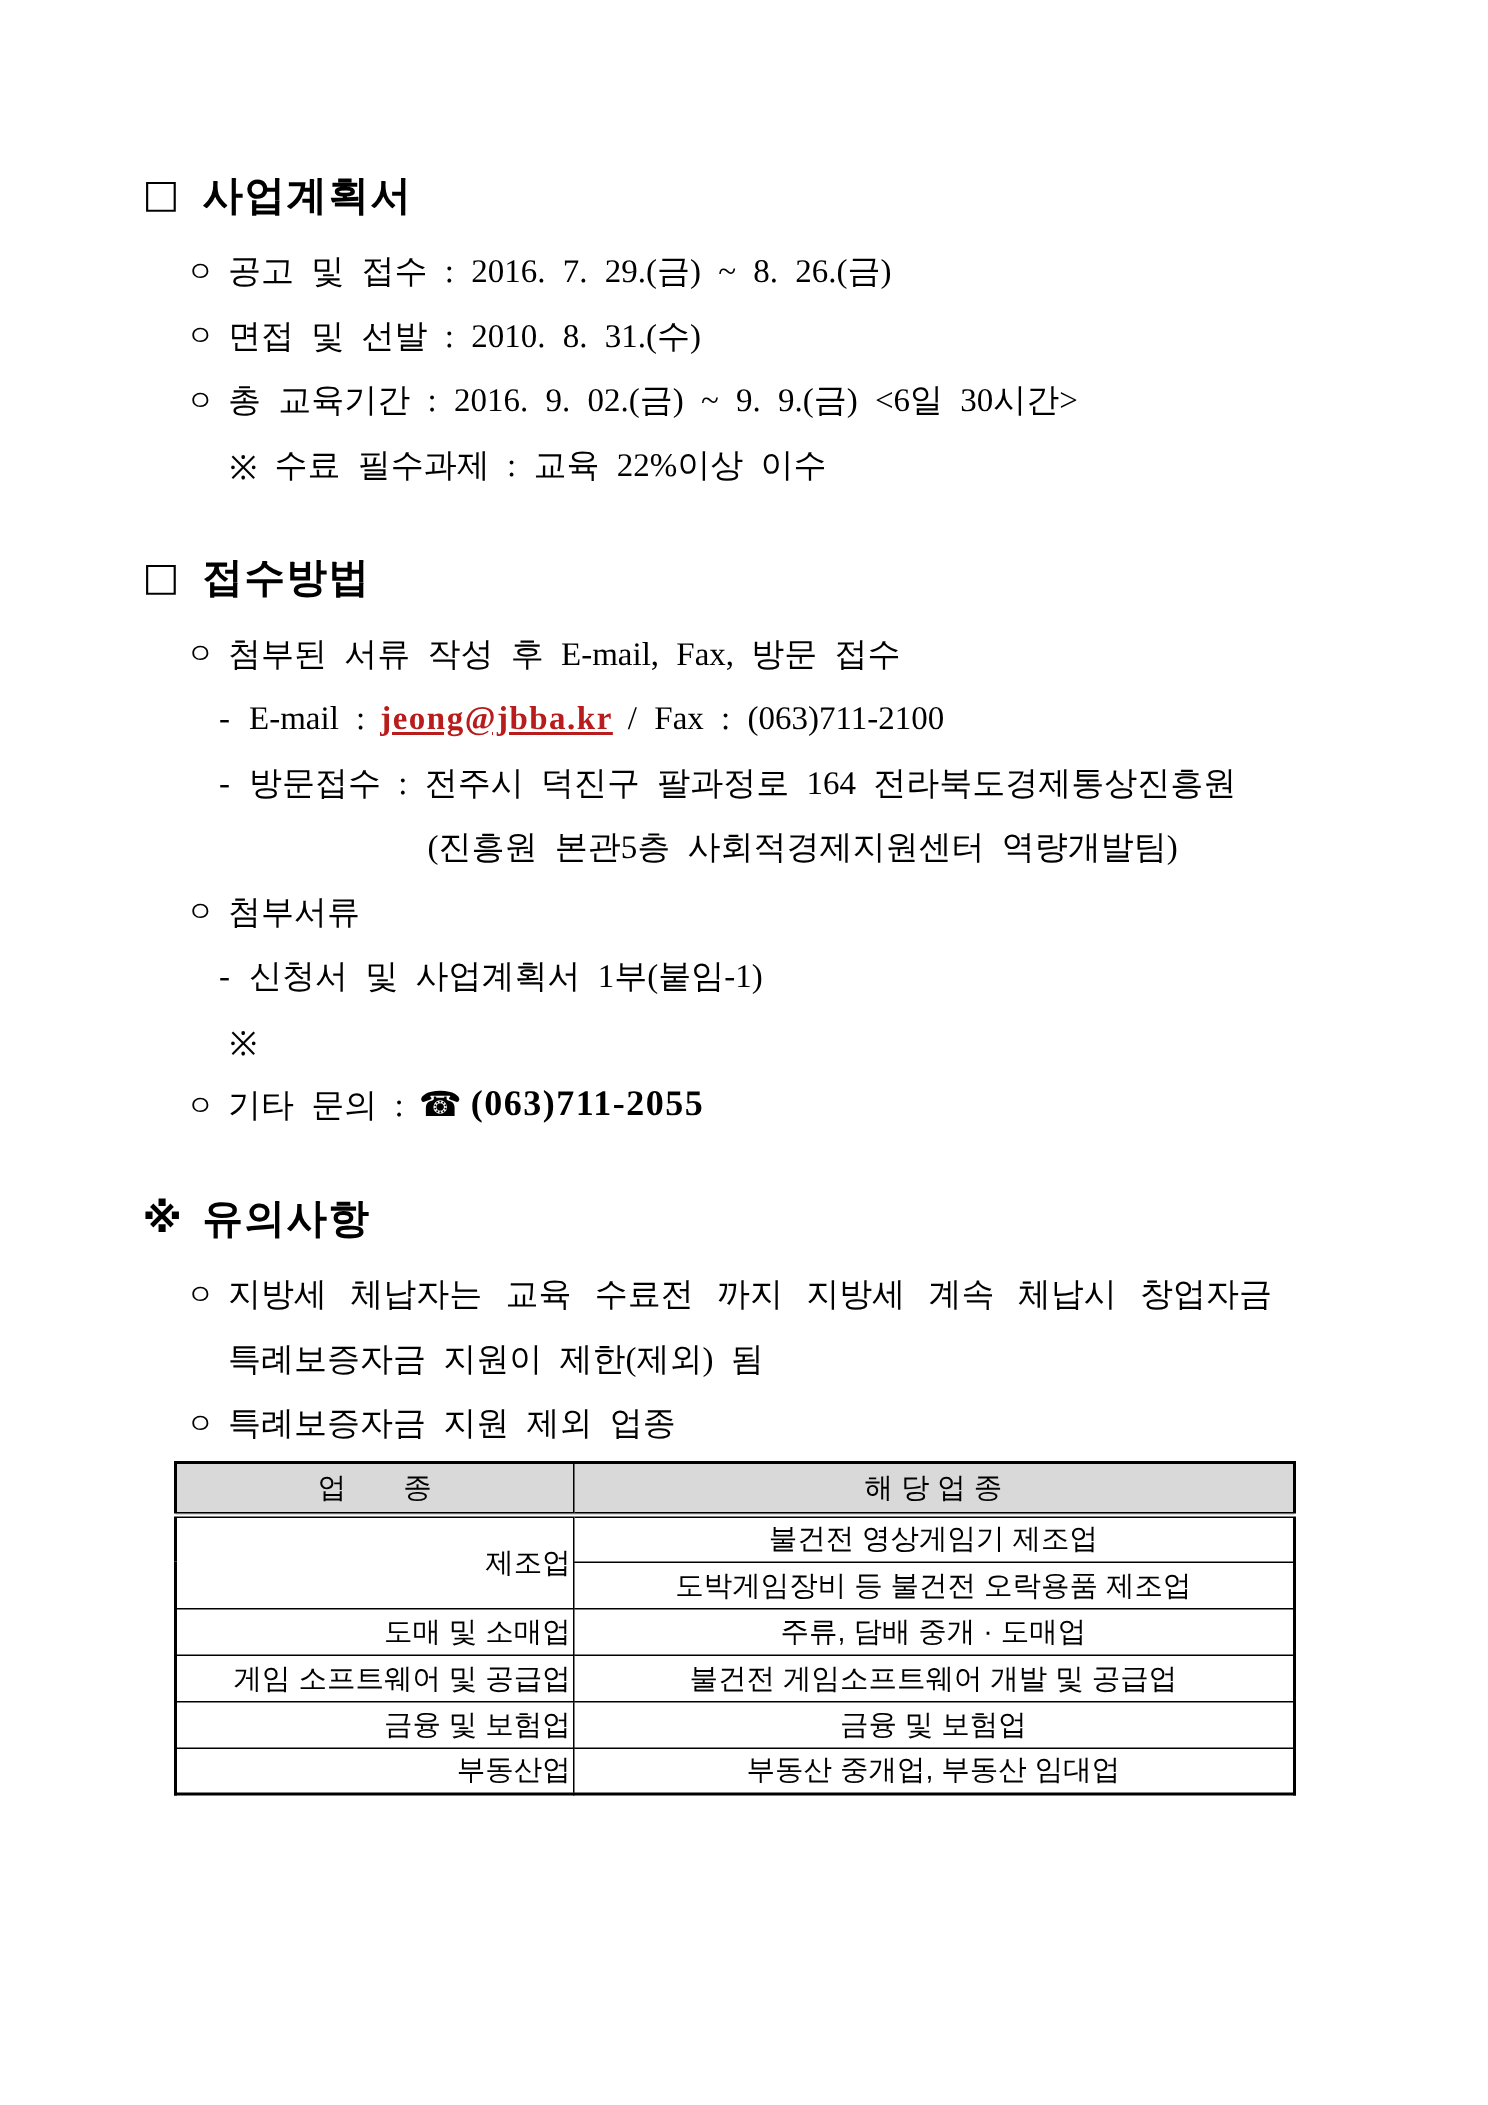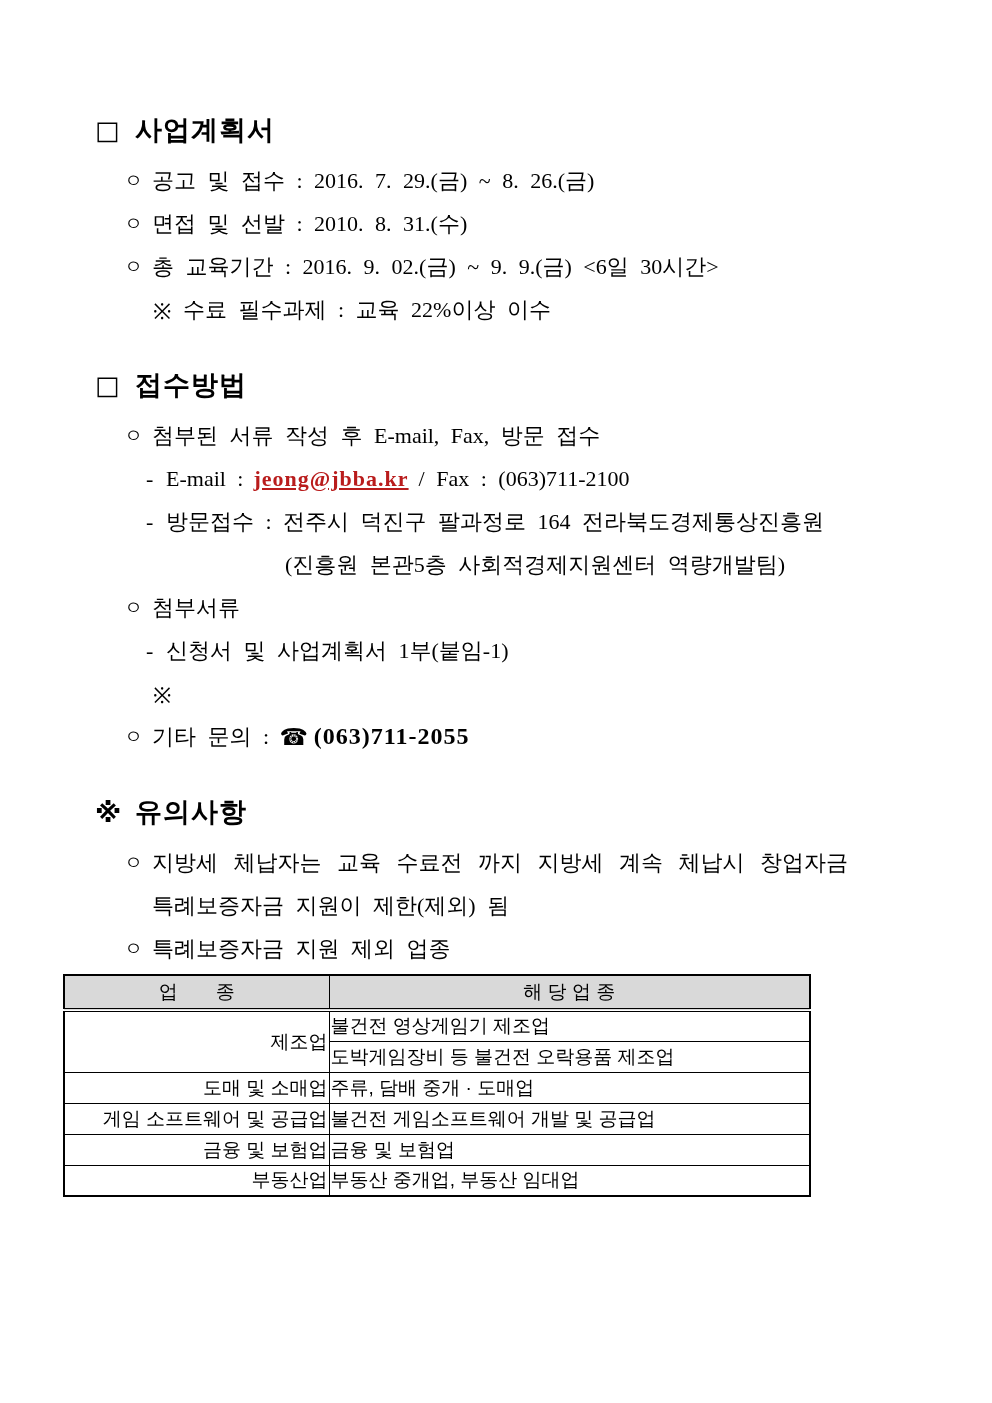--- a/index.html
+++ b/index.html
@@ -60,42 +60,42 @@
     font-weight: bold;
     text-decoration: underline;
     letter-spacing: 1px;
     margin: 0 10px;
     cursor: pointer;
   }
   .phone-icon { font-family: "DejaVu Sans", sans-serif; margin: 0 6px 0 10px; font-size: 23px; }
   .phone-number { font-weight: bold; font-size: 24px; letter-spacing: 1px; }
   
   .excl-table {
-    margin-left: 63px;
+    margin-left: 116px;
     margin-top: 4px;
     width: 746px;
     border-collapse: collapse;
     table-layout: fixed;
     border: 2px solid #000;
     font-family: "Liberation Sans", "DejaVu Sans", sans-serif;
     font-size: 19px;
   }
   .excl-table col.c1 { width: 265px; }
   .excl-table col.c2 { width: 481px; }
   .excl-table th, .excl-table td { border: 1px solid #000; box-sizing: border-box; }
   .excl-table thead th {
     background: #d9d9d9;
     height: 35px;
     font-weight: normal;
     border-bottom: 4px double #000;
     text-align: center;
   }
   .excl-table td { height: 31px; }
   .excl-table td.cat { text-align: right; padding-left: 11px; }
-  .excl-table td.val { }
+  .excl-table td.val { text-align: center; }
 </style>
 </head>
 <body>
 
 <div class="page">
 
   <div class="sec-title">
     <span class="tmarker">□</span>
     <span>사업계획서</span>
   </div>

